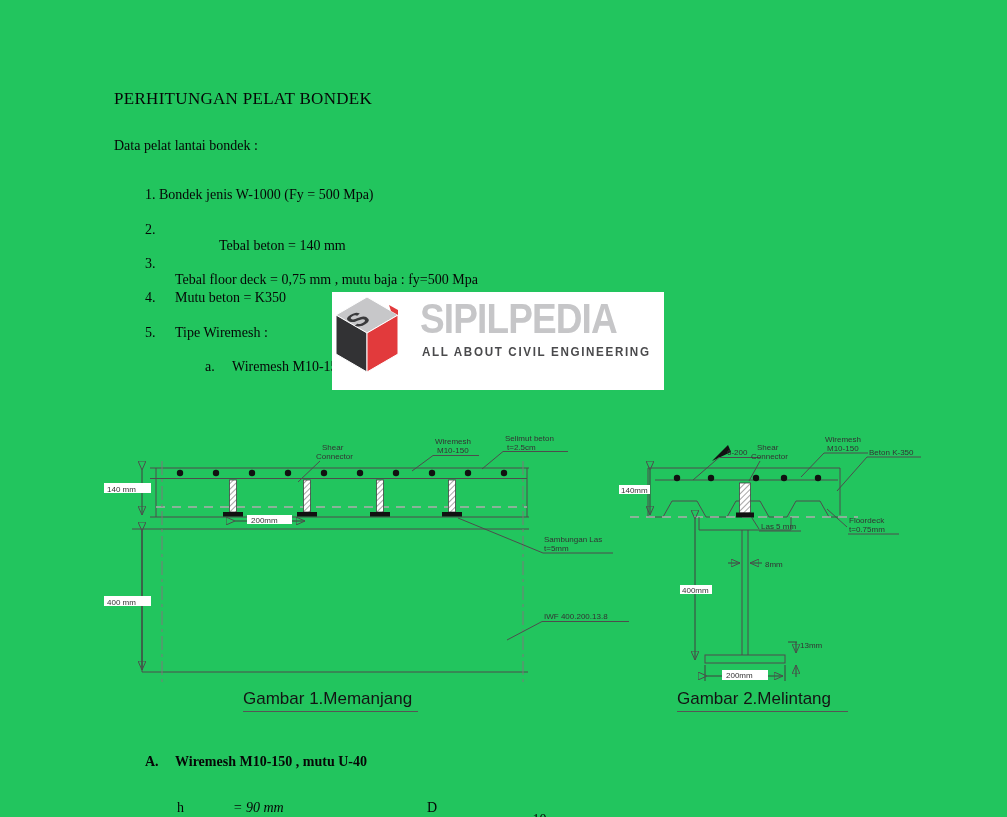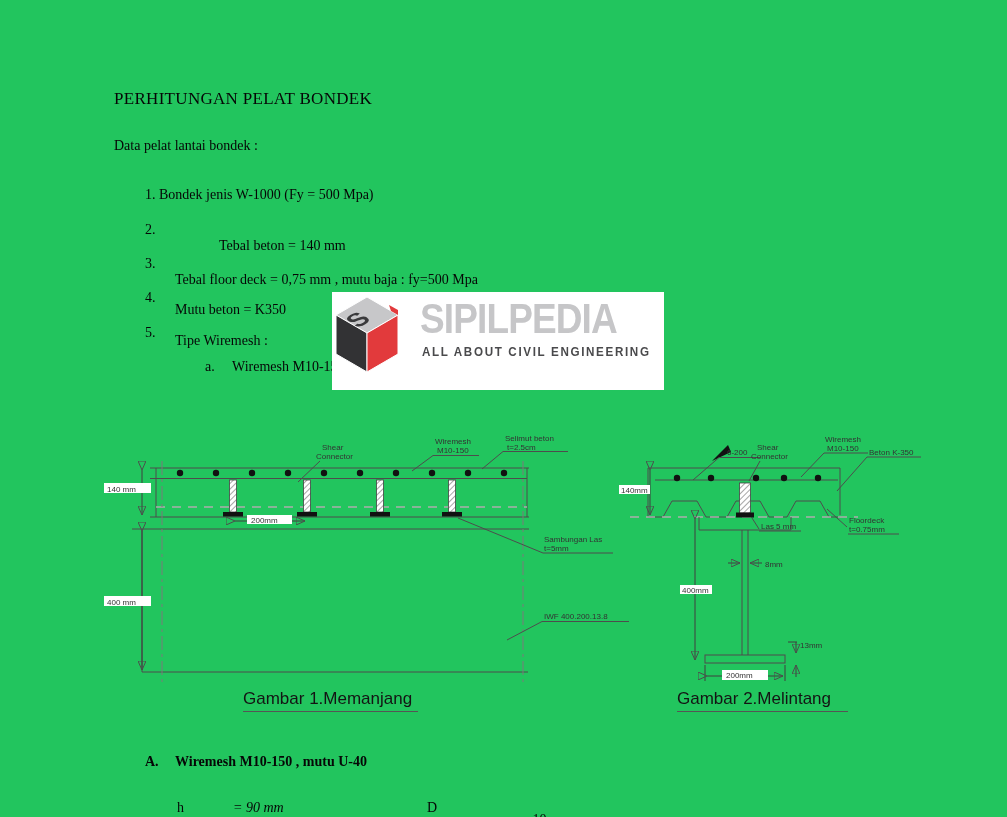--- a/index.html
+++ b/index.html
@@ -43,25 +43,25 @@
   <div class="abs doc" style="left:145px;top:221px;">
     <span>2.</span>
     <span class="abs" style="left:30px;top:16px;margin-left:44px;">Tebal beton = 140 mm</span>
   </div>
   <div class="abs doc" style="left:145px;top:255px;">
     <span>3.</span>
     <span class="abs" style="left:30px;top:0;margin-top:16px;">Tebal floor deck = 0,75 mm , mutu baja : fy=500 Mpa</span>
   </div>
   <div class="abs doc" style="left:145px;top:289px;">
     <span>4.</span>
-    <span class="abs" style="left:30px;top:12px;">Mutu beton = K350</span>
+    <span class="abs" style="left:30px;top:0;">Mutu beton = K350</span>
   </div>
   <div class="abs doc" style="left:145px;top:324px;">
     <span>5.</span>
-    <span class="abs" style="left:30px;top:8px;">Tipe Wiremesh :</span>
+    <span class="abs" style="left:30px;top:0;">Tipe Wiremesh :</span>
   </div>
   <div class="abs doc" style="left:205px;top:358px;">
     <span>a.</span>
     <span class="abs" style="left:27px;top:0;">Wiremesh M10-150</span>
   </div>
 
   <div id="logo">
     <svg class="cube" width="66" height="86" viewBox="0 0 66 86">
       <polygon points="33,3 64,21 64,60 33,78 2,60 2,21" fill="#ffffff" stroke="none"></polygon>
       <polygon points="33,3 64,21 33,39 2,21" fill="#c7c7c9" stroke="#ffffff" stroke-width="1"></polygon>

